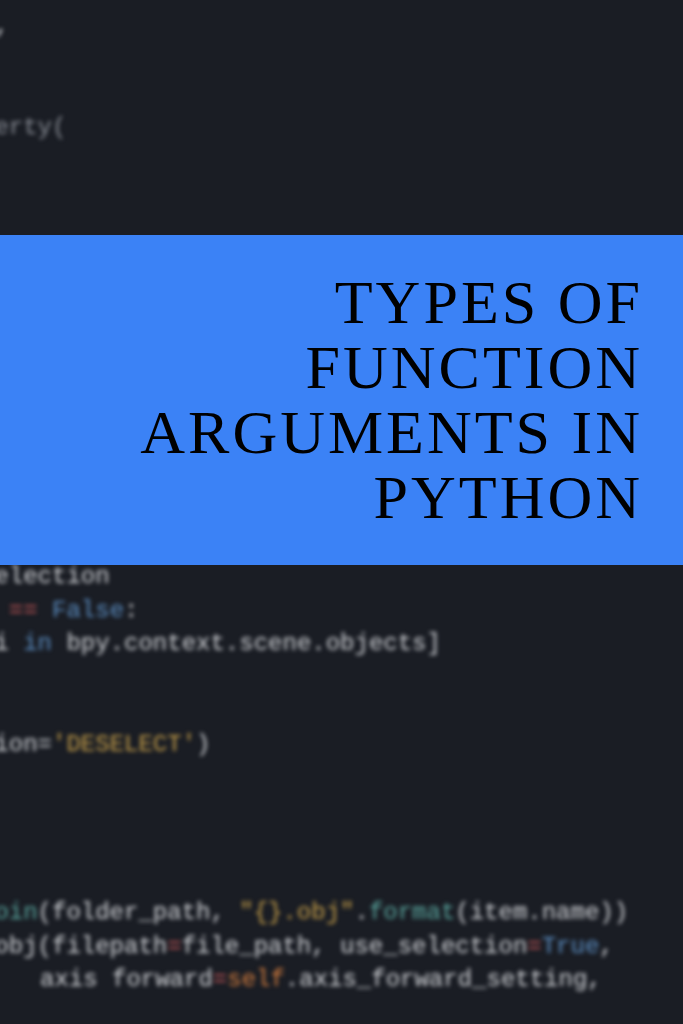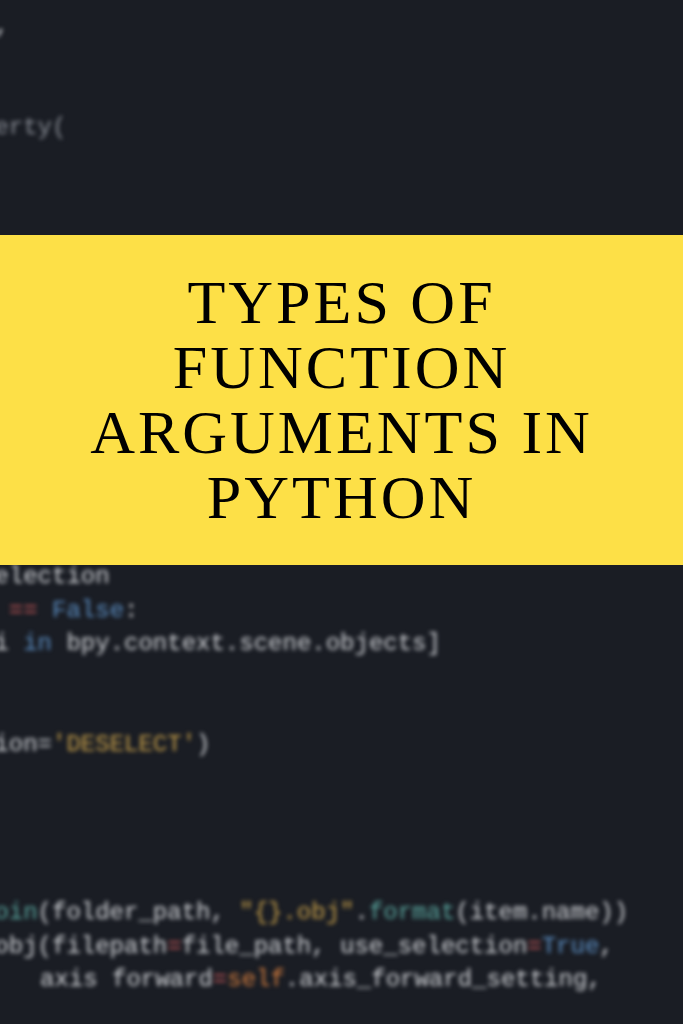--- a/index.html
+++ b/index.html
@@ -45,23 +45,23 @@
     .code-line {
       white-space: pre;
       margin-left: -20px;
     }
     
     .banner {
       position: absolute;
       top: 235px;
       left: 0;
       right: 0;
-      background: #fde047;
+      background: #3b82f6;
       padding: 35px 40px;
-      text-align: center;
+      text-align: right;
       z-index: 10;
     }
     
     .banner-title {
       font-family: Georgia, 'Times New Roman', serif;
       font-size: 62px;
       font-weight: 400;
       color: #000;
       letter-spacing: 3px;
       line-height: 1.05;

